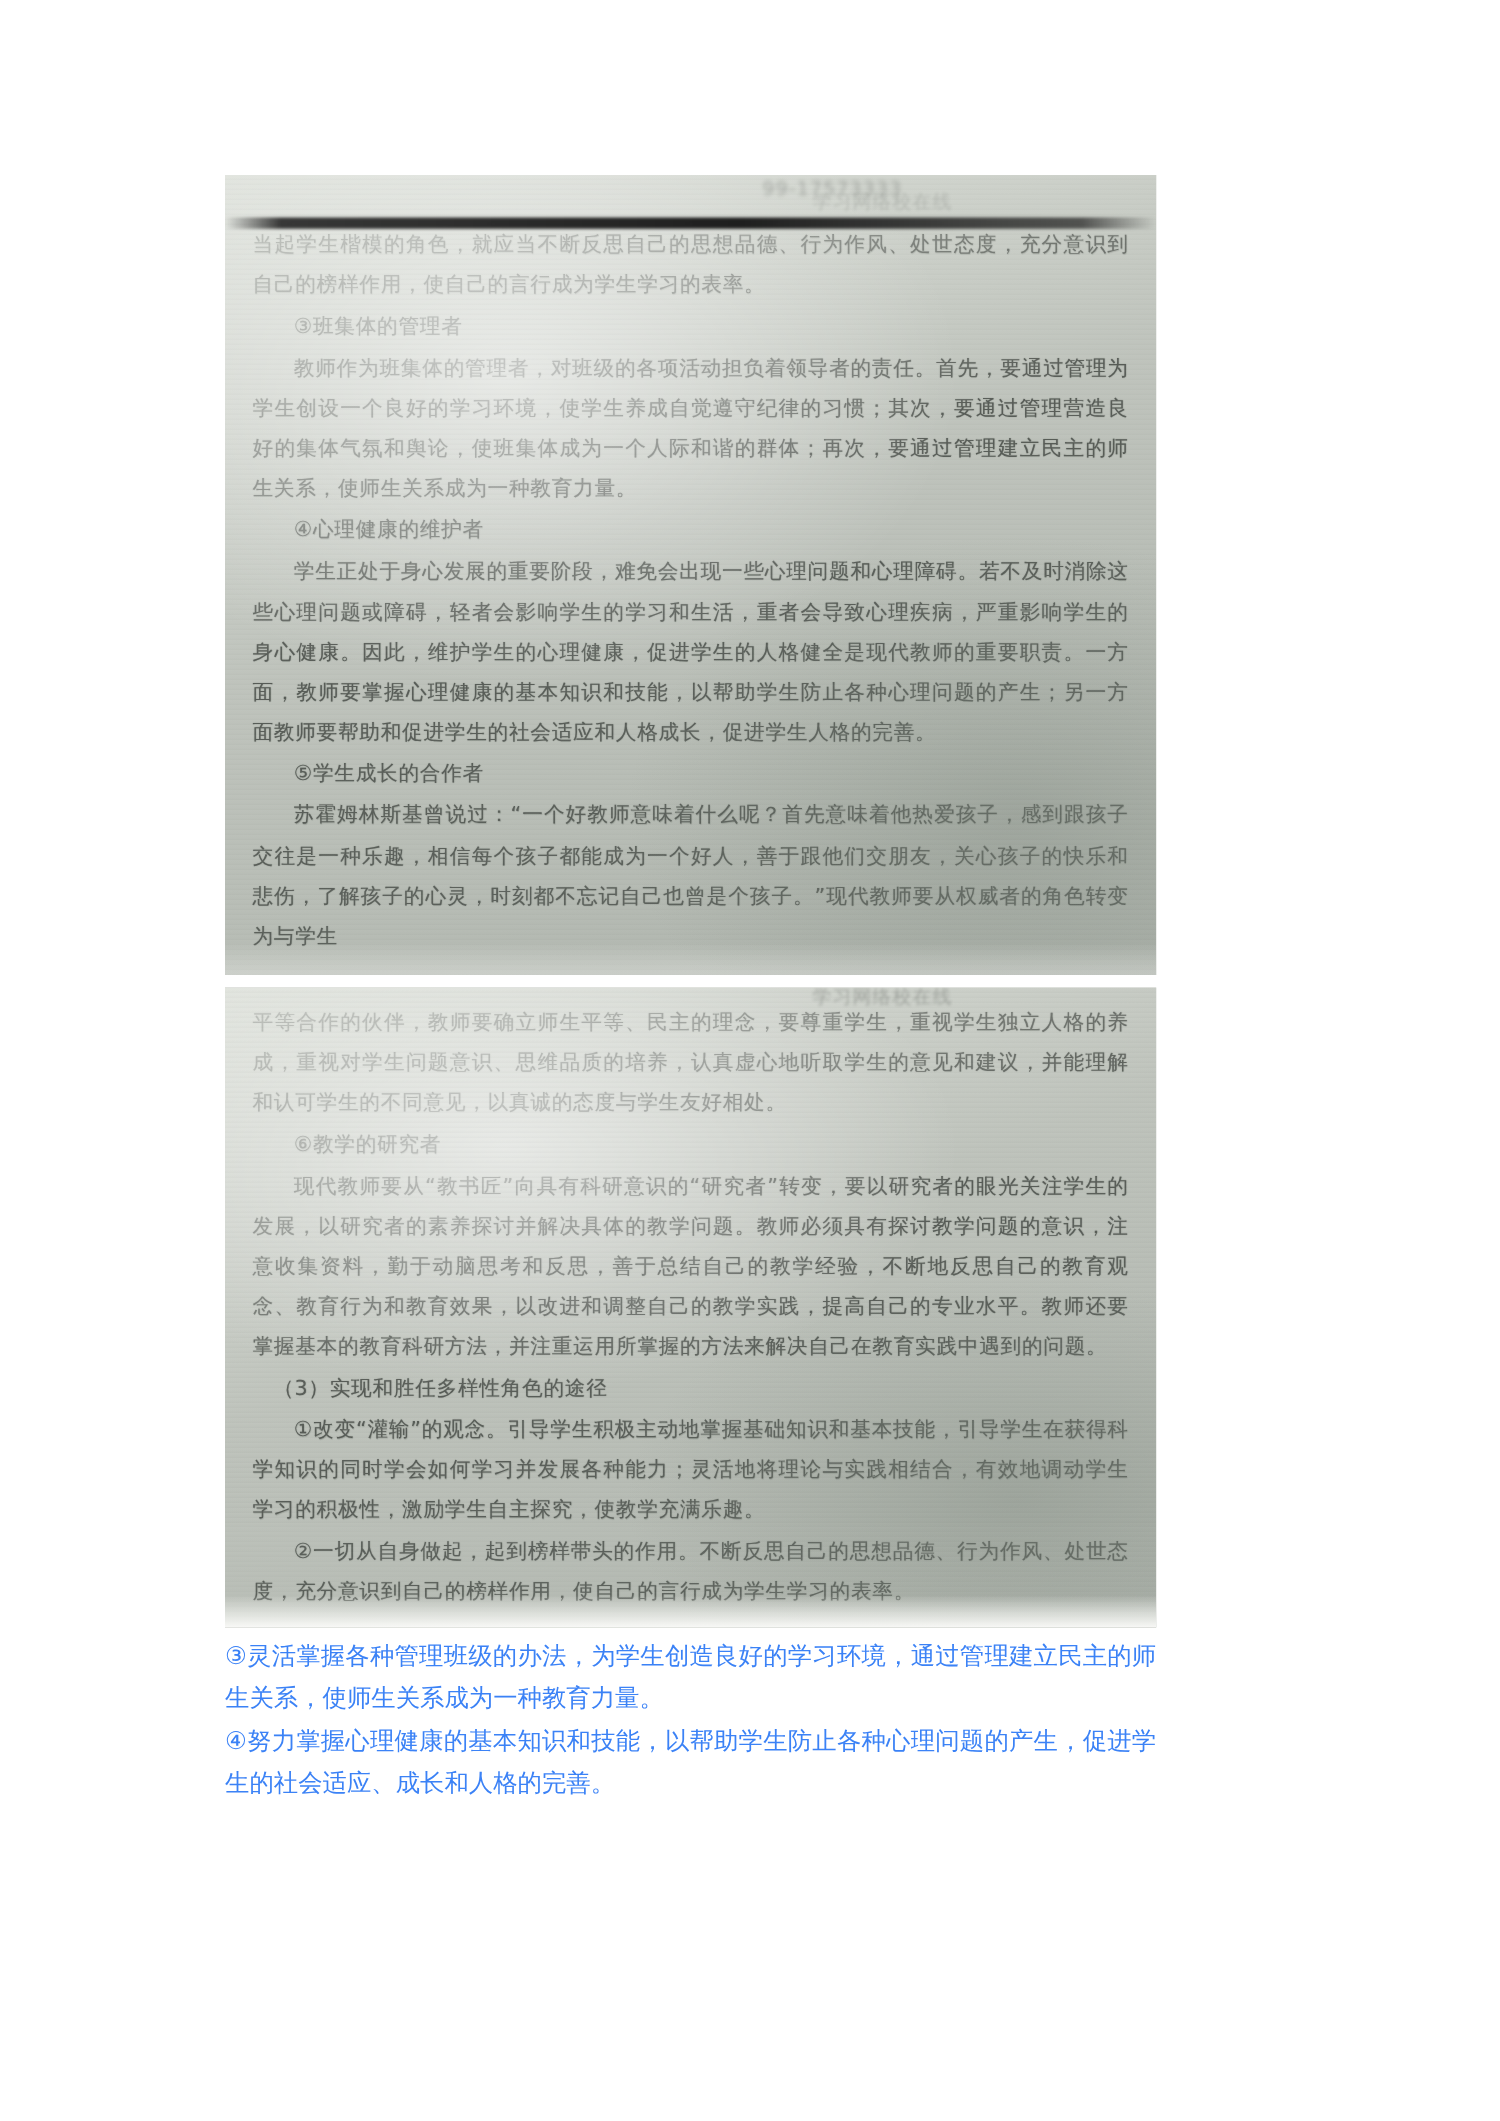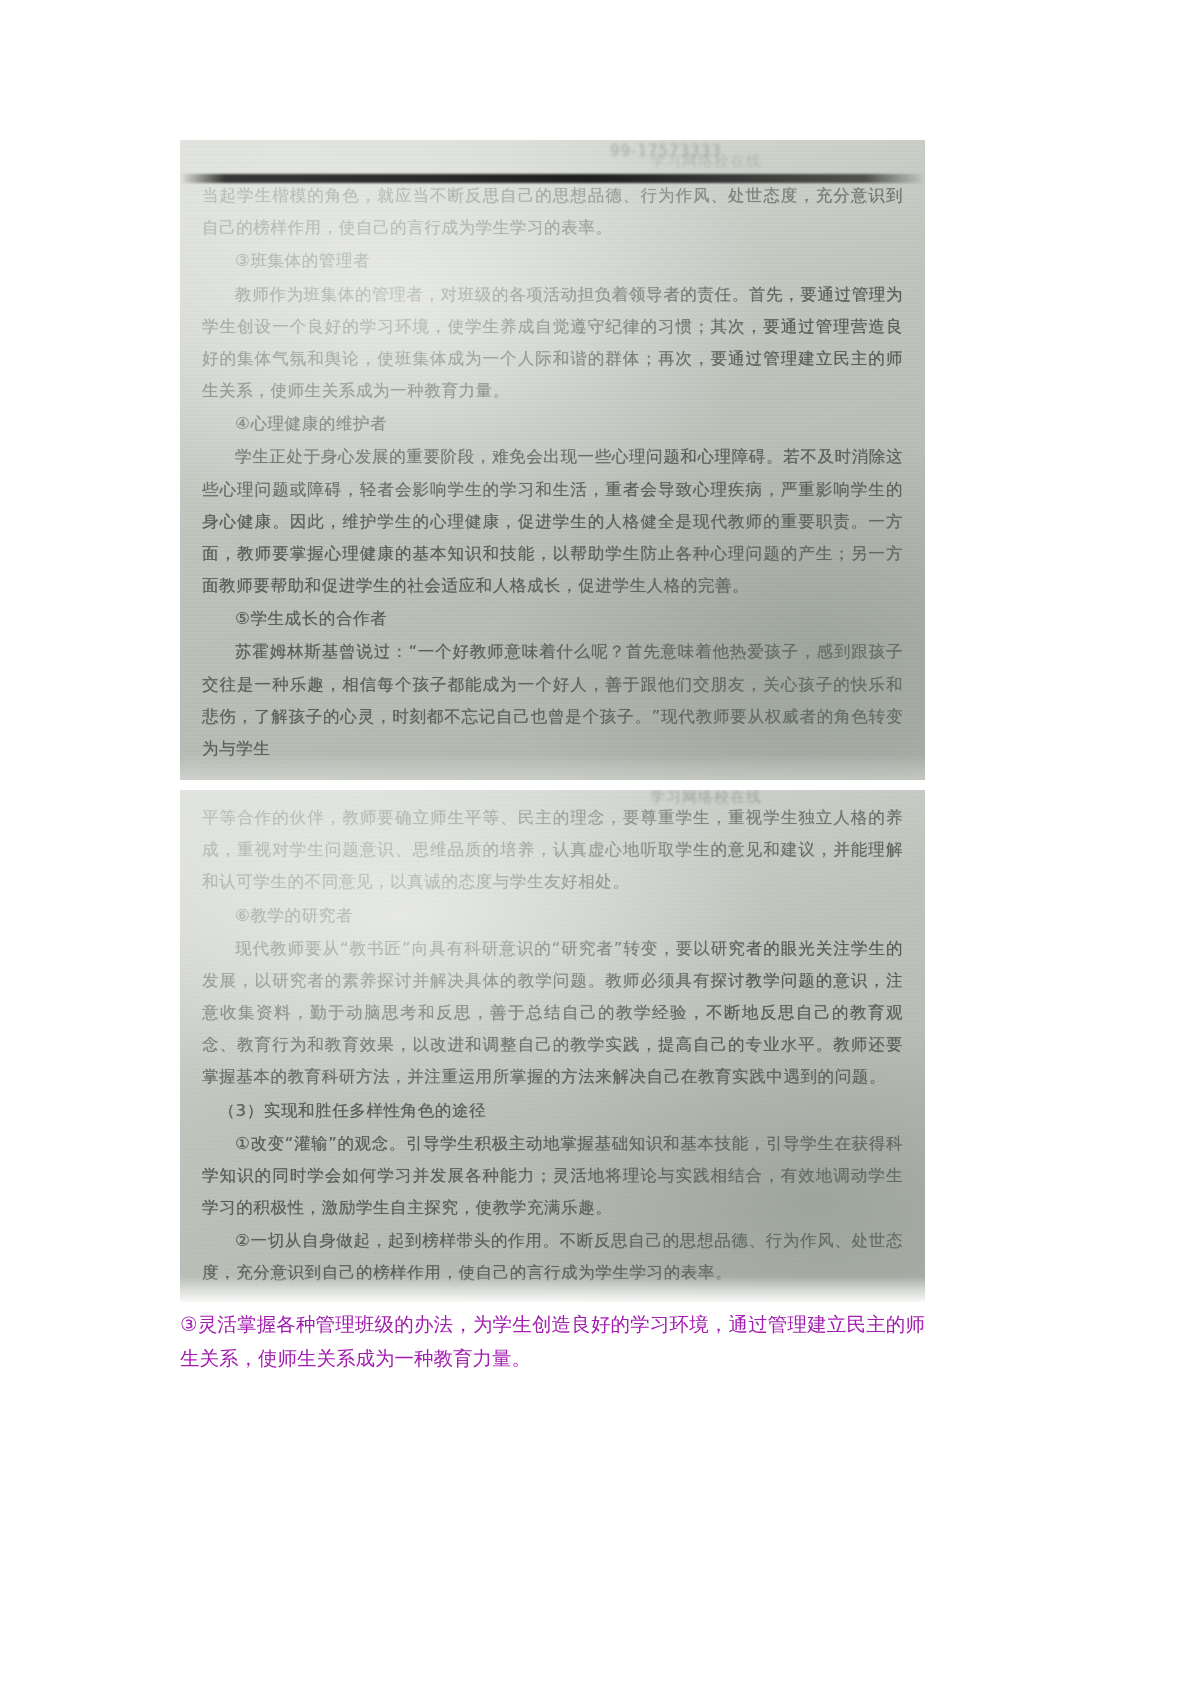--- a/index.html
+++ b/index.html
@@ -111,21 +111,21 @@
     position: absolute;
     z-index: 5;
     left: 0; right: 0; bottom: 0;
     height: 26px;
     background: linear-gradient(180deg, rgba(255,255,255,0) 0%, rgba(240,242,238,0.65) 55%, rgba(252,252,250,0.95) 100%);
   }
 
   
   .typed {
     position: absolute;
-    color: #a21caf;
+    color: #3b82f6;
     font-family: "DejaVu Sans", sans-serif;
     font-size: 19.5px;
     line-height: 1.75;
     text-align: justify;
     text-justify: inter-ideograph;
   }
   .typed p { margin: 0; }
 </style>
 </head>
 <body>
@@ -160,15 +160,16 @@
         <p class="indent1">（3）实现和胜任多样性角色的途径</p>
         <p class="indent">①改变“灌输”的观念。引导学生积极主动地掌握基础知识和基本技能，引导学生在获得科学知识的同时学会如何学习并发展各种能力；灵活地将理论与实践相结合，有效地调动学生学习的积极性，激励学生自主探究，使教学充满乐趣。</p>
         <p class="indent">②一切从自身做起，起到榜样带头的作用。不断反思自己的思想品德、行为作风、处世态度，充分意识到自己的榜样作用，使自己的言行成为学生学习的表率。</p>
       </div>
     </div>
     <div class="scan-bottom-fade"></div>
   </div>
 
   <div class="typed" style="left:180px; top:1308px; width:745px;">
     <p>③灵活掌握各种管理班级的办法，为学生创造良好的学习环境，通过管理建立民主的师生关系，使师生关系成为一种教育力量。</p>
+    <p>④努力掌握心理健康的基本知识和技能，以帮助学生防止各种心理问题的产生，促进学生的社会适应、成长和人格的完善。</p>
   </div>
 
 </div>
 
 </body></html>

